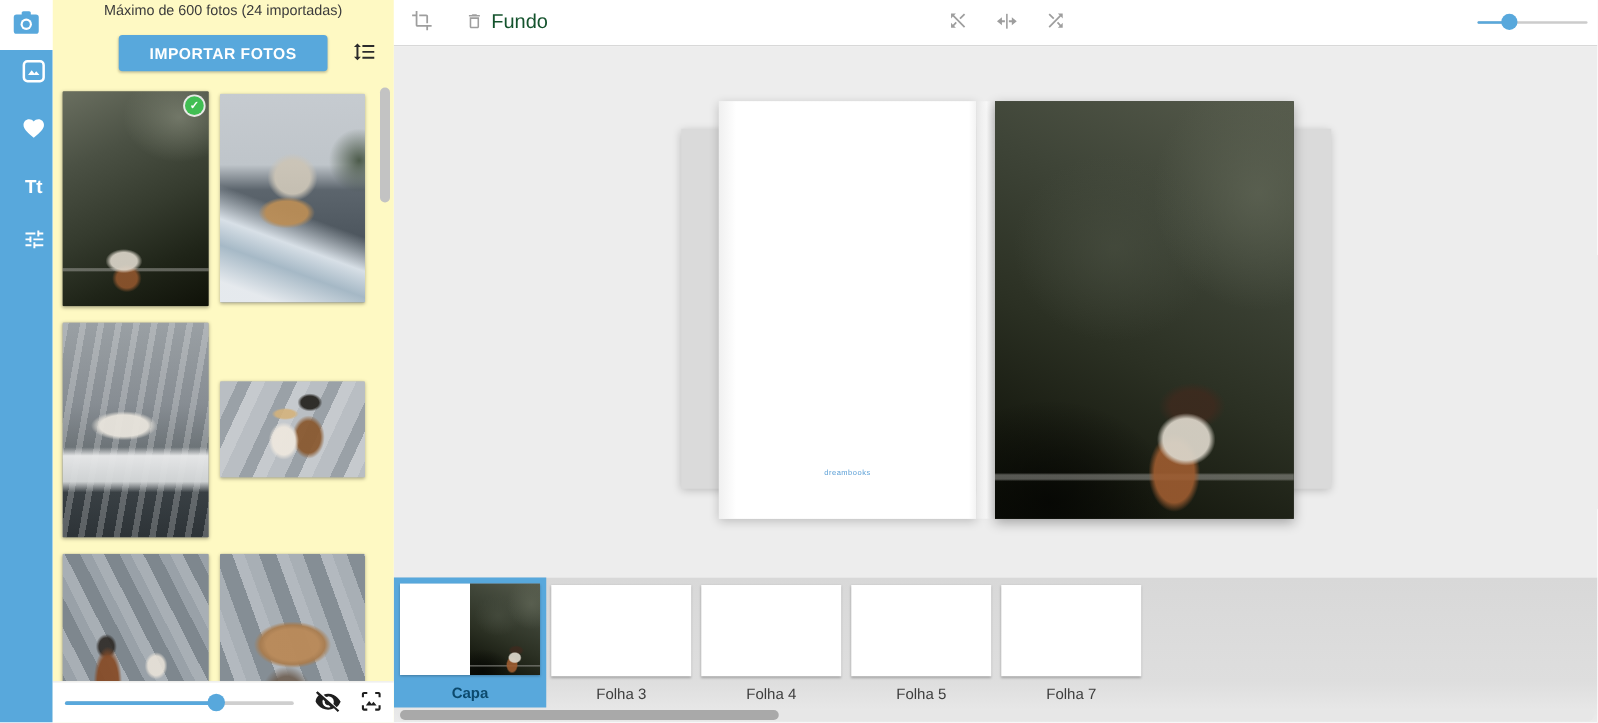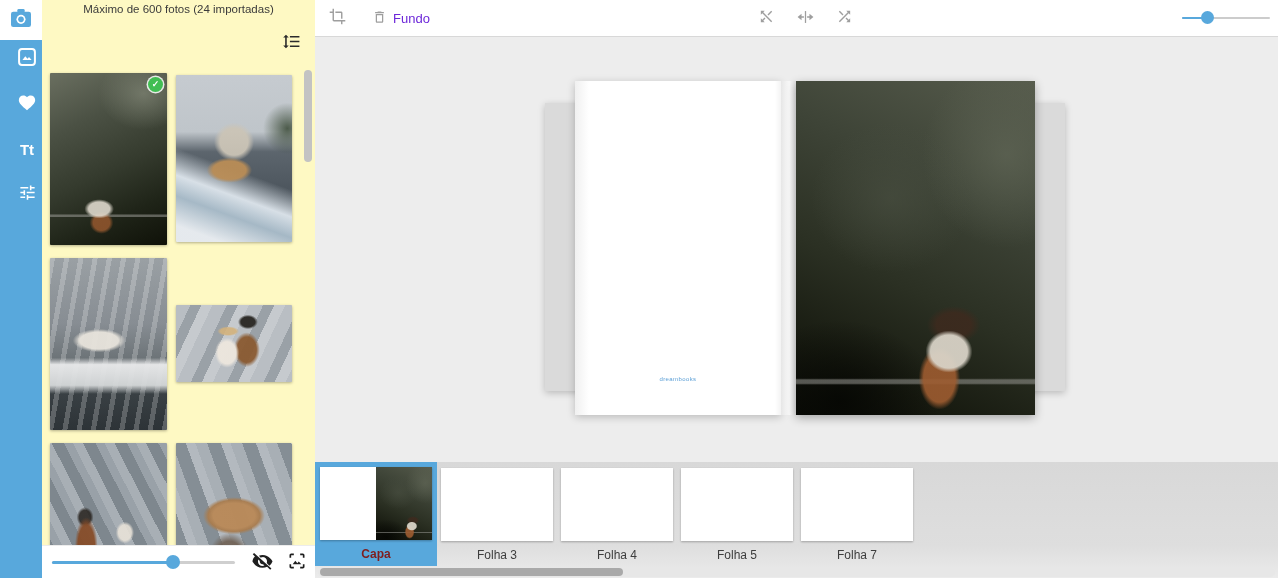--- a/index.html
+++ b/index.html
@@ -46,21 +46,21 @@
   .slider .thumb { position:absolute; top:0; width:14px; height:14px; border-radius:50%; background:#58A8DC; }
   .pf-icons { display:flex; align-items:center; margin-left:auto; margin-right:8px; gap:13px; }
   .icon-btn { background:none; border:none; cursor:pointer; display:flex; align-items:center; justify-content:center; }
 
   
   .editor { flex:1; display:flex; flex-direction:column; position:relative; }
   .toolbar { height:37px; flex:0 0 37px; background:#fff; border-bottom:1px solid #d8d8d8;
     display:flex; align-items:center; position:relative; }
   .tb-crop { margin-left:14px; }
   .tb-bg { margin-left:26px; display:flex; align-items:center; gap:6px; }
-  .tb-bg-label { font-size:13px; color:#6d28d9; }
+  .tb-bg-label { font-size:16px; color:#14532d; }
   .tb-center { position:absolute; left:443px; top:0; height:36px; display:flex; align-items:center; gap:21px; }
   .flipx { transform:scaleX(-1); }
   .tb-zoom { position:absolute; right:8px; top:11px; width:88px; height:13px; cursor:pointer; }
   .tb-zoom .track { position:absolute; left:0; right:0; top:5.5px; height:2.5px; background:#cccccc; border-radius:2px; }
   .tb-zoom .fill  { position:absolute; left:0; top:5.5px; height:2.5px; background:#58A8DC; border-radius:2px; }
   .tb-zoom .thumb { position:absolute; top:0; width:13px; height:13px; border-radius:50%; background:#58A8DC; }
 
   .canvas { flex:1; background:#EDEDED; position:relative; overflow:hidden; }
   .sheet { position:absolute; left:230px; top:66px; width:520px; height:288px;
     background:#dadada; box-shadow:0 2px 7px rgba(0,0,0,.22); }
@@ -130,21 +130,21 @@
 
   
   .strip { height:116px; flex:0 0 116px; position:relative;
     background:linear-gradient(180deg,#d8d8d8,#dedede 72%,#ebebeb); display:flex; }
   .tile { width:120px; height:104px; display:flex; flex-direction:column; align-items:center; cursor:pointer; }
   .tile .thumb { width:112px; height:73px; margin-top:6px; background:#fff;
     box-shadow:0 1px 2px rgba(0,0,0,.28); }
   .tile .lbl { margin-top:7px; font-size:12px; color:#3d3d3d; }
   .tile.selected { width:122px; background:#58A8DC; }
   .tile.selected .thumb { margin-top:5px; }
-  .tile.selected .lbl { color:#7f1d1d; font-weight:700; }
+  .tile.selected .lbl { color:#0c4a6e; font-weight:700; }
   .mini-cover { display:flex; width:100%; height:100%; }
   .mini-cover .half-white { width:50%; height:100%; background:#fff; }
   .mini-cover .half-photo { width:50%; height:100%; }
   .hscroll { position:absolute; left:3px; right:3px; bottom:1px; height:10px;
     background:#e7e7e7; border-radius:5px; cursor:pointer; }
   .hscroll .hthumb { position:absolute; left:2px; top:1px; width:303px; height:8px;
     background:#a9a9a9; border-radius:4px; }
 </style>
 </head>
 <body>
@@ -186,20 +186,21 @@
           <svg width="19" height="19" viewBox="0 0 24 24" fill="#fff">
             <path d="M3 17v2h6v-2H3zm0-12v2h10V5H3zm10 16v-2h8v-2h-8v-2h-2v6h2zM7 9v2H3v2h4v2h2V9H7zm14 4v-2H11v2h10zm-6-4h2V7h4V5h-4V3h-2v6z"></path>
           </svg>
         </span>
       </div>
     </div>
   </aside>
 
   <section class="panel">
     <div class="panel-header">Máximo de 600 fotos (24 importadas)</div>
+    <button class="import-btn">IMPORTAR FOTOS</button>
     <button class="sort-btn">
       <span>
         <svg width="19" height="19" viewBox="0 0 24 24" fill="#2b2b2b">
           <path d="M6 7h2.5L5 3.5 1.5 7H4v10H1.5L5 20.5 8.5 17H6V7zm4-2v2h12V5H10zm0 14h12v-2H10v2zm0-6h12v-2H10v2z"></path>
         </svg>
       </span>
     </button>
 
     <div class="photos">
       <div class="photo p1 ph1">

